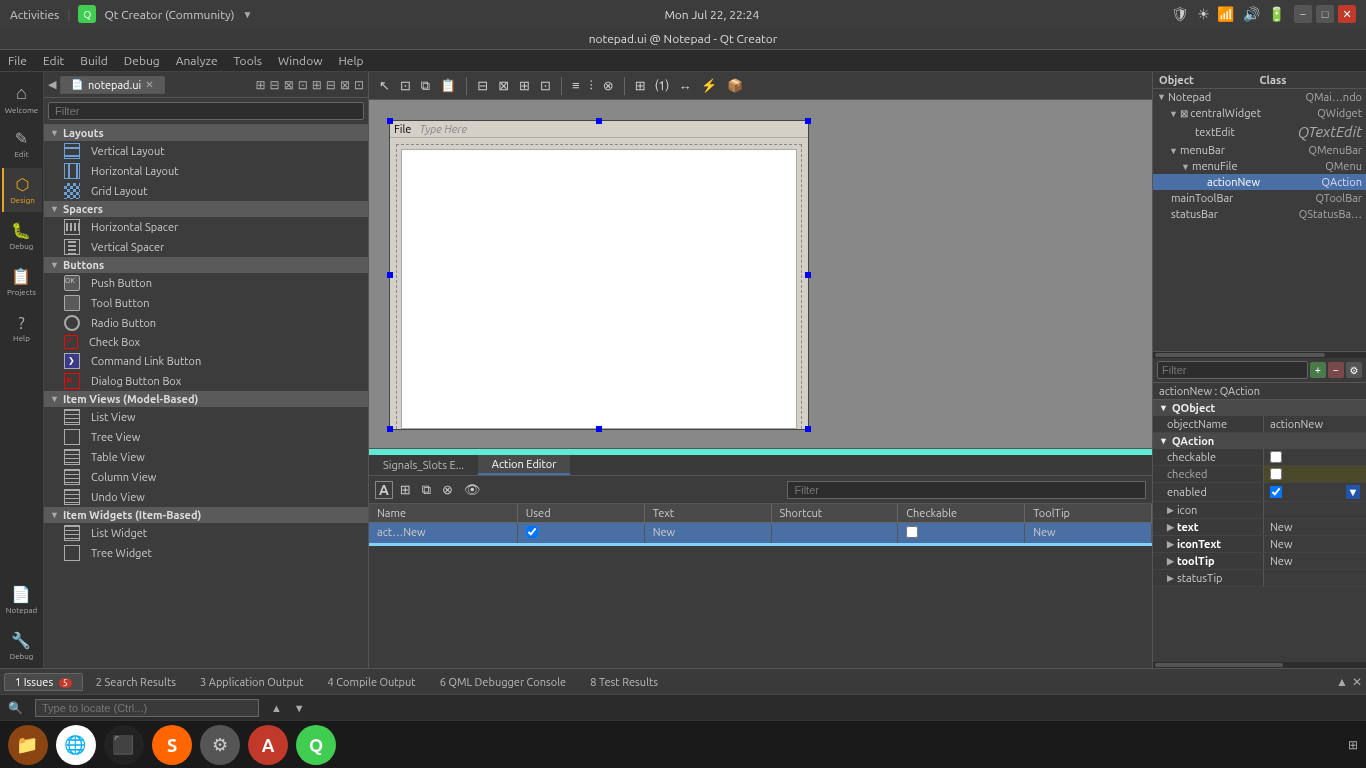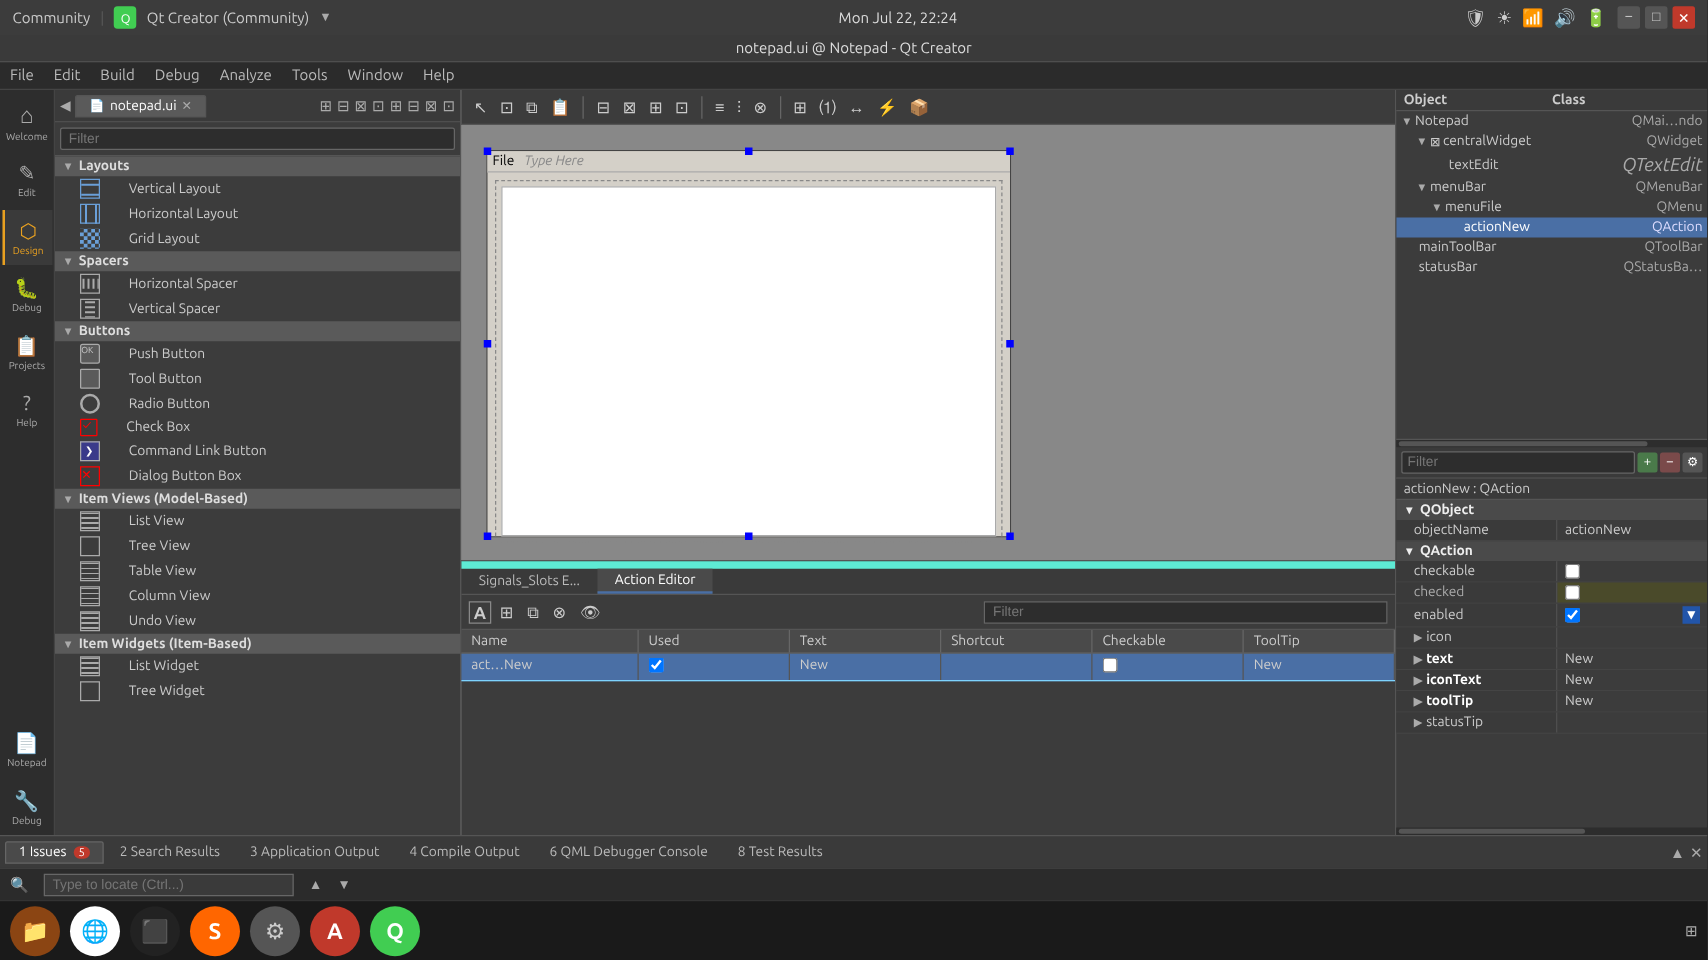--- a/index.html
+++ b/index.html
@@ -26,33 +26,33 @@
     .tb-btn { background: none; border: none; color: #ccc; padding: 2px 4px; cursor: pointer; font-size: 13px; border-radius: 2px; }
     .tb-sep { width: 1px; height: 18px; background: #666; margin: 0 4px; }
 
     
     .left-panel { width: 325px; background: #3c3c3c; border-right: 1px solid #555; display: flex; flex-direction: column; overflow: hidden; }
     .filter-bar { padding: 4px; background: #3c3c3c; border-bottom: 1px solid #555; }
     .filter-input { width: 100%; background: #2d2d2d; border: 1px solid #666; color: #ccc; padding: 2px 6px; font-size: 11px; border-radius: 2px; }
     .widget-list { overflow-y: auto; flex: 1; }
     .section-header { background: #5a5a5a; color: #ddd; padding: 2px 6px; font-size: 11px; font-weight: bold; display: flex; align-items: center; gap: 4px; }
     .section-header::before { content: '▼'; font-size: 9px; color: #aaa; }
-    .list-item { padding: 2px 8px 2px 20px; color: #ccc; font-size: 11px; cursor: pointer; display: flex; align-items: center; gap: 23px; }
+    .list-item { padding: 2px 8px 2px 20px; color: #ccc; font-size: 11px; cursor: pointer; display: flex; align-items: center; gap: 11px; }
     .list-item .icon { width: 16px; height: 16px; display: inline-block; flex-shrink: 0; }
     .action-toolbar { background: #3c3c3c; height: 28px; display: flex; align-items: center; padding: 0 6px; gap: 3px; border-bottom: 1px solid #555; }
     .action-table-header { display: flex; background: #4a4a4a; border-bottom: 1px solid #666; }
     .action-col { padding: 3px 8px; font-size: 11px; color: #ccc; border-right: 1px solid #666; flex: 1; cursor: pointer; }
     .action-col.name { flex: 1.2; }
-    .action-row { display: flex; background: #3c3c3c; border-bottom: 1px solid #7dd3fc; }
+    .action-row { display: flex; background: #3c3c3c; border-bottom: 3px solid #7dd3fc; }
     .action-row.selected { background: #4a6fa5; }
     .action-cell { padding: 3px 8px; font-size: 11px; color: #ccc; border-right: 1px solid #555; flex: 1; }
     .action-cell.name { flex: 1.2; }
 
     
-    .right-panel { width: 250px; background: #3c3c3c; border-left: 1px solid #555; display: flex; flex-direction: column; }
+    .right-panel { width: 214px; background: #3c3c3c; border-left: 1px solid #555; display: flex; flex-direction: column; }
     .obj-header { display: flex; padding: 2px 6px; background: #3a3a3a; border-bottom: 1px solid #555; }
     .obj-col { font-size: 11px; color: #ccc; flex: 1; font-weight: bold; }
     .obj-tree { flex: 1; overflow-y: auto; border-bottom: 1px solid #555; }
     .obj-item { padding: 2px 4px; font-size: 11px; color: #ccc; cursor: pointer; display: flex; align-items: center; gap: 2px; }
     .obj-item.selected { background: #4a6fa5; color: #fff; }
     .tree-arrow { font-size: 9px; color: #aaa; }
 
     .prop-filter { display: flex; align-items: center; padding: 3px 4px; background: #3a3a3a; border-bottom: 1px solid #555; gap: 2px; }
     .prop-filter input { flex: 1; background: #2d2d2d; border: 1px solid #666; color: #ccc; padding: 2px 4px; font-size: 11px; }
     .prop-filter-btn { background: #4a7a4a; border: none; color: #fff; width: 16px; height: 16px; font-size: 10px; cursor: pointer; border-radius: 2px; }
@@ -68,21 +68,21 @@
     .prop-expand { font-size: 9px; color: #aaa; }
 
     
     .bottom-tabs { background: #3a3a3a; height: 26px; display: flex; align-items: center; padding: 0 4px; gap: 2px; border-top: 1px solid #555; }
     .btab { padding: 2px 10px; font-size: 11px; color: #bbb; cursor: pointer; border-radius: 2px 2px 0 0; border: 1px solid transparent; }
     .btab.active { background: #4a4a4a; border-color: #666; color: #fff; }
     .btab .badge { background: #c0392b; color: #fff; border-radius: 8px; padding: 0 4px; font-size: 9px; margin-left: 3px; }
 
     .status-bar { background: #2b2b2b; height: 26px; display: flex; align-items: center; padding: 0 8px; gap: 12px; border-top: 1px solid #444; }
     .status-bar span { font-size: 11px; color: #aaa; }
-    .search-bar { background: #3a3a3a; border: 1px solid #666; color: #ccc; padding: 2px 20px 2px 6px; font-size: 11px; width: 200px; }
+    .search-bar { background: #3a3a3a; border: 1px solid #666; color: #ccc; padding: 2px 20px 2px 6px; font-size: 11px; width: 224px; }
 
     
     .taskbar { background: #1a1a1a; height: 48px; display: flex; align-items: center; padding: 0 8px; gap: 8px; border-top: 1px solid #333; }
     .taskbar-app { width: 40px; height: 40px; border-radius: 50%; display: flex; align-items: center; justify-content: center; font-size: 18px; cursor: pointer; }
 
     .splitter-tabs { display: flex; align-items: center; background: #3a3a3a; border-top: 6px solid #5eead4; border-bottom: 1px solid #555; }
     .stab { padding: 3px 14px; font-size: 11px; color: #bbb; cursor: pointer; }
     .stab.active { background: #4a4a4a; color: #fff; border-bottom: 2px solid #4a6fa5; }
     input[type=checkbox] { width: 12px; height: 12px; }
 
@@ -96,21 +96,21 @@
     .icon-list { width:14px; height:12px; border: 1px solid #aaa; background: repeating-linear-gradient(#aaa 0, #aaa 1px, transparent 1px, transparent 4px); }
     .icon-tree { width:14px; height:12px; border: 1px solid #aaa; }
   </style>
 </head>
 <body>
 
 <div style="display:flex; flex-direction:column; height:768px; width:1366px; background:#2d2d2d;">
 
   <div class="top-bar">
     <div class="top-bar-left">
-      <span style="font-size:12px;color:#ccc;cursor:pointer;">Community</span>
+      <span style="font-size:12px;color:#ccc;cursor:pointer;">Activities</span>
       <span style="color:#5a5a5a;">|</span>
       <span style="width:18px;height:18px;background:#41cd52;border-radius:3px;display:inline-flex;align-items:center;justify-content:center;font-size:10px;color:#fff;">Q</span>
       <span style="font-size:12px;color:#ccc;cursor:pointer;">Qt Creator (Community)</span>
       <span style="color:#aaa;font-size:10px;">▼</span>
     </div>
     <div class="top-bar-center">
       <span>Mon Jul 22, 22:24</span>
     </div>
     <div style="display:flex;align-items:center;gap:8px;">
       <span style="font-size:14px;">🛡</span>

